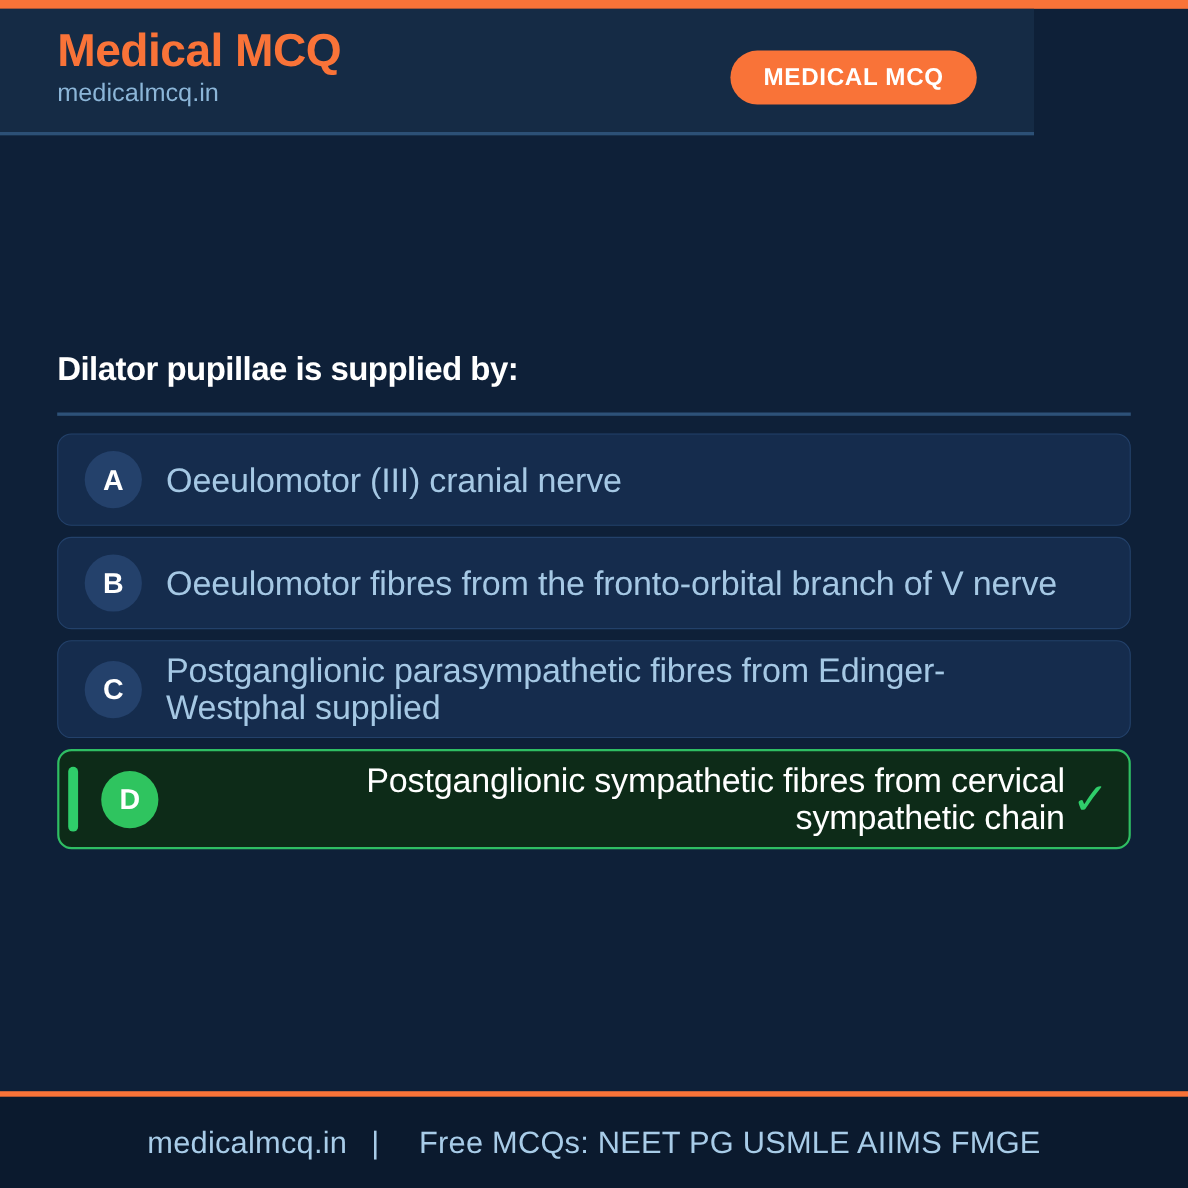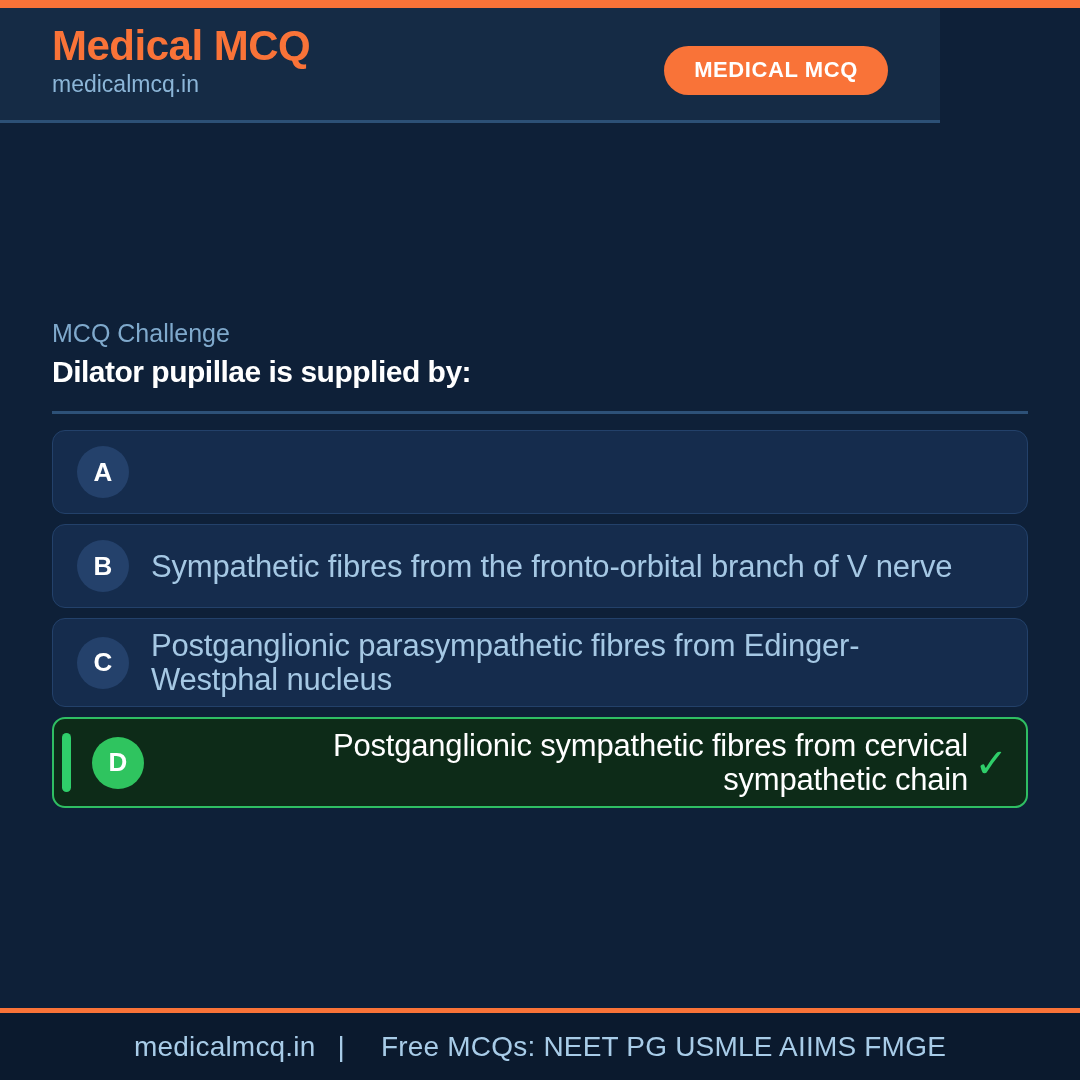--- a/index.html
+++ b/index.html
@@ -175,21 +175,21 @@
     font-size: 40px;
     line-height: 1;
   }
 
   
   .footer {
     position: absolute;
     left: 0;
     bottom: 0;
     width: 1080px;
-    height: 72px;
+    height: 88px;
     background: #0b1a2e;
     border-top: 5px solid #f97338;
     display: flex;
     align-items: center;
     justify-content: center;
   }
   .footer-text {
     font-size: 28px;
     color: #a8cce8;
     letter-spacing: 0.2px;
@@ -208,38 +208,38 @@
 
 <div class="header">
   <div class="brand">
     <div class="brand-title">Medical MCQ</div>
     <div class="brand-sub">medicalmcq.in</div>
   </div>
   <div class="header-badge">MEDICAL MCQ</div>
 </div>
 
 <div class="content">
-  <div class="eyebrow">MCQ Challenge</div>
   <div class="question">Dilator pupillae is supplied by:</div>
   <div class="divider"></div>
 
   <div class="options">
 
     <div class="option">
       <div class="option-badge">A</div>
+      <div class="option-text">Oeeulomotor (III) cranial nerve</div>
     </div>
 
     <div class="option">
       <div class="option-badge">B</div>
-      <div class="option-text">Sympathetic fibres from the fronto-orbital branch of V nerve</div>
+      <div class="option-text">Oeeulomotor fibres from the fronto-orbital branch of V nerve</div>
     </div>
 
     <div class="option">
       <div class="option-badge">C</div>
-      <div class="option-text">Postganglionic parasympathetic fibres from Edinger- Westphal nucleus</div>
+      <div class="option-text">Postganglionic parasympathetic fibres from Edinger- Westphal supplied</div>
     </div>
 
     <div class="option correct">
       <div class="accent-bar"></div>
       <div class="option-badge">D</div>
       <div class="option-text">Postganglionic sympathetic fibres from cervical sympathetic chain</div>
       <div class="check-icon">✓</div>
     </div>
 
   </div>

